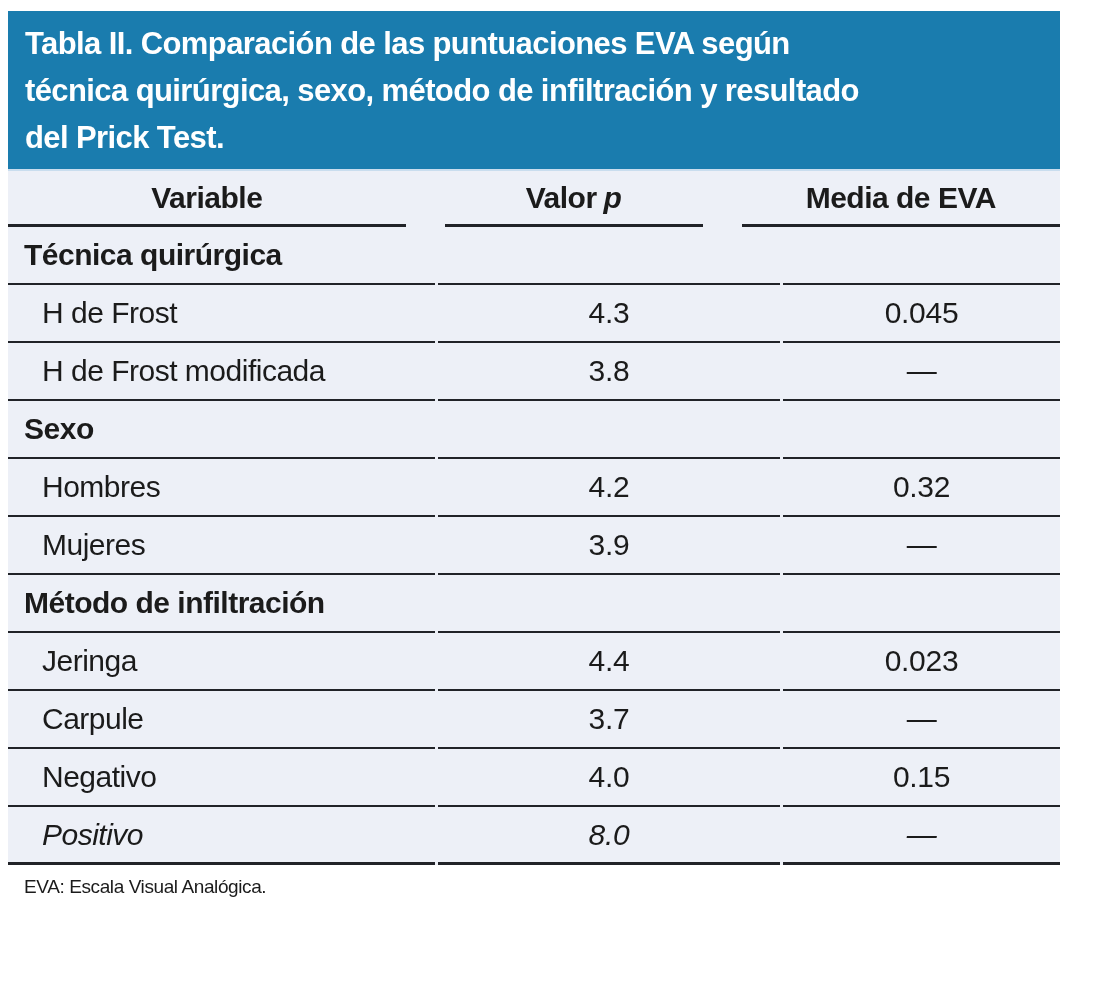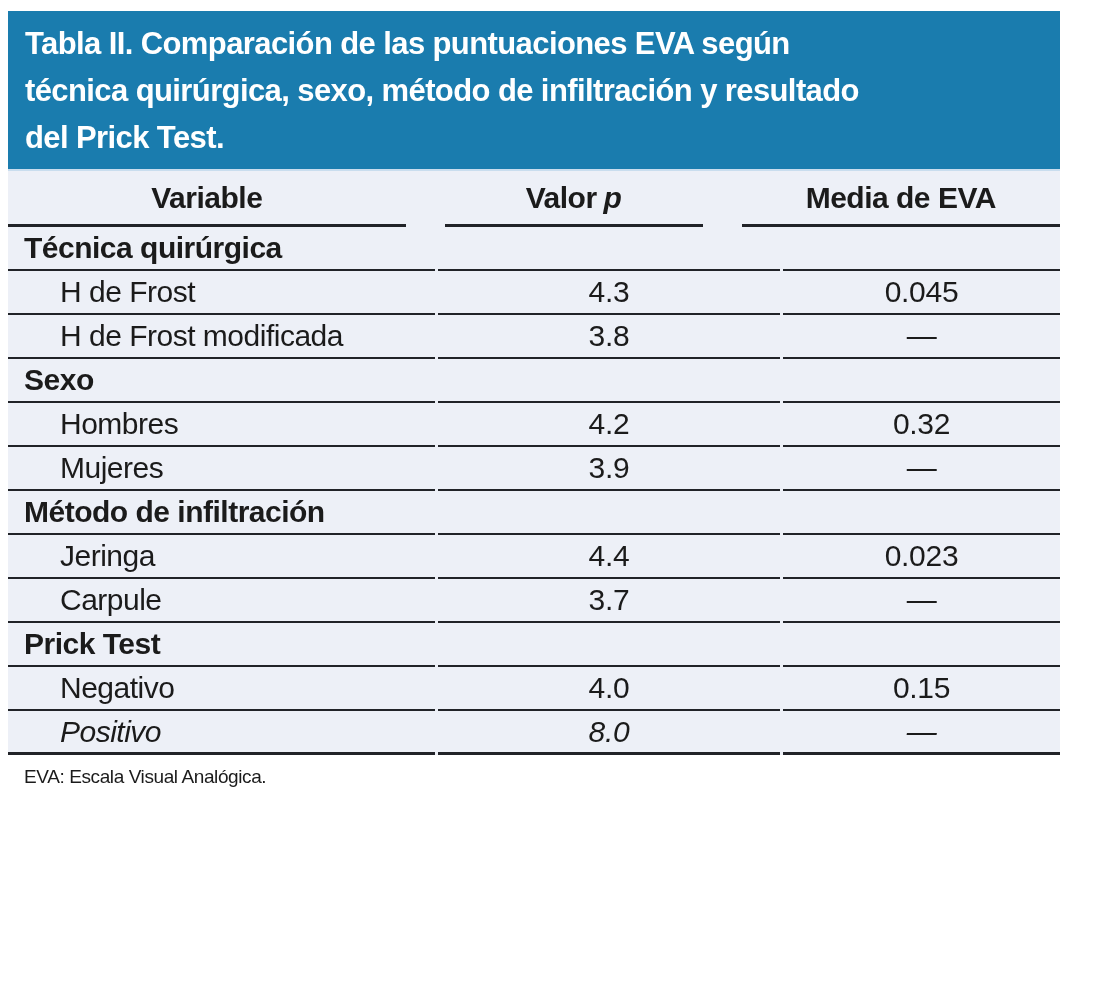--- a/index.html
+++ b/index.html
@@ -52,36 +52,36 @@
     box-sizing: border-box;
     border-bottom: 2px solid #212328;
     overflow: hidden;
   }
   .c1 { width: 427px; }
   .c2 { width: 342px; justify-content: center; }
   .c3 { width: 277px; justify-content: center; }
   .header-row { height: 56px; gap: 39px; }
   .header-row .cell { border-bottom-width: 3px; }
   .header-row .c1 { justify-content: center; }
-  .body-row { height: 44px; }
+  .body-row { height: 58px; }
   .last-row .cell { border-bottom-width: 3px; font-style: italic; }
   .col-head {
     font-size: 30px;
     font-weight: bold;
     letter-spacing: -0.5px;
   }
   .col-head .ital { font-style: italic; margin-left: 7px; }
   .section-label {
     padding-left: 16px;
     font-size: 30px;
     font-weight: bold;
     letter-spacing: -0.5px;
   }
   .data-label {
-    padding-left: 52px;
+    padding-left: 34px;
     font-size: 30px;
     letter-spacing: -0.5px;
   }
   .data-value {
     font-size: 30px;
     letter-spacing: -0.3px;
   }
   .footnote {
     margin-top: 11px;
     padding-left: 16px;
@@ -161,25 +161,20 @@
         <div class="cell c2 data-value">4.4</div>
         <div class="cell c3 data-value">0.023</div>
       </div>
 
       <div class="row body-row">
         <div class="cell c1 data-label">Carpule</div>
         <div class="cell c2 data-value">3.7</div>
         <div class="cell c3 data-value">—</div>
       </div>
 
-      <div class="row body-row">
-        <div class="cell c1 section-label">Prick Test</div>
-        <div class="cell c2"></div>
-        <div class="cell c3"></div>
-      </div>
 
       <div class="row body-row">
         <div class="cell c1 data-label">Negativo</div>
         <div class="cell c2 data-value">4.0</div>
         <div class="cell c3 data-value">0.15</div>
       </div>
 
       <div class="row body-row last-row">
         <div class="cell c1 data-label">Positivo</div>
         <div class="cell c2 data-value">8.0</div>

